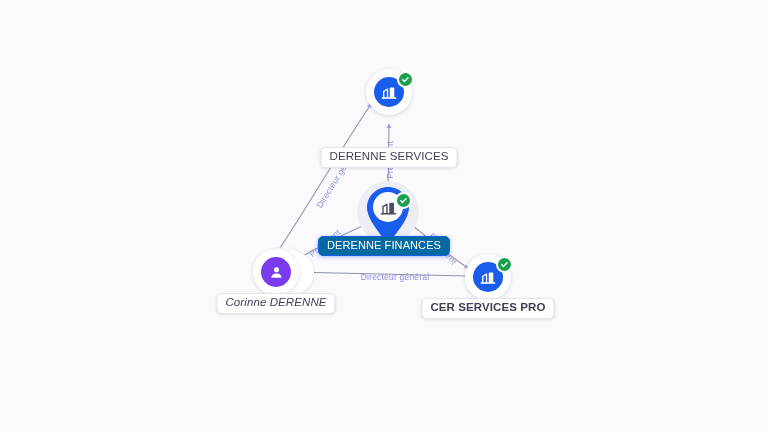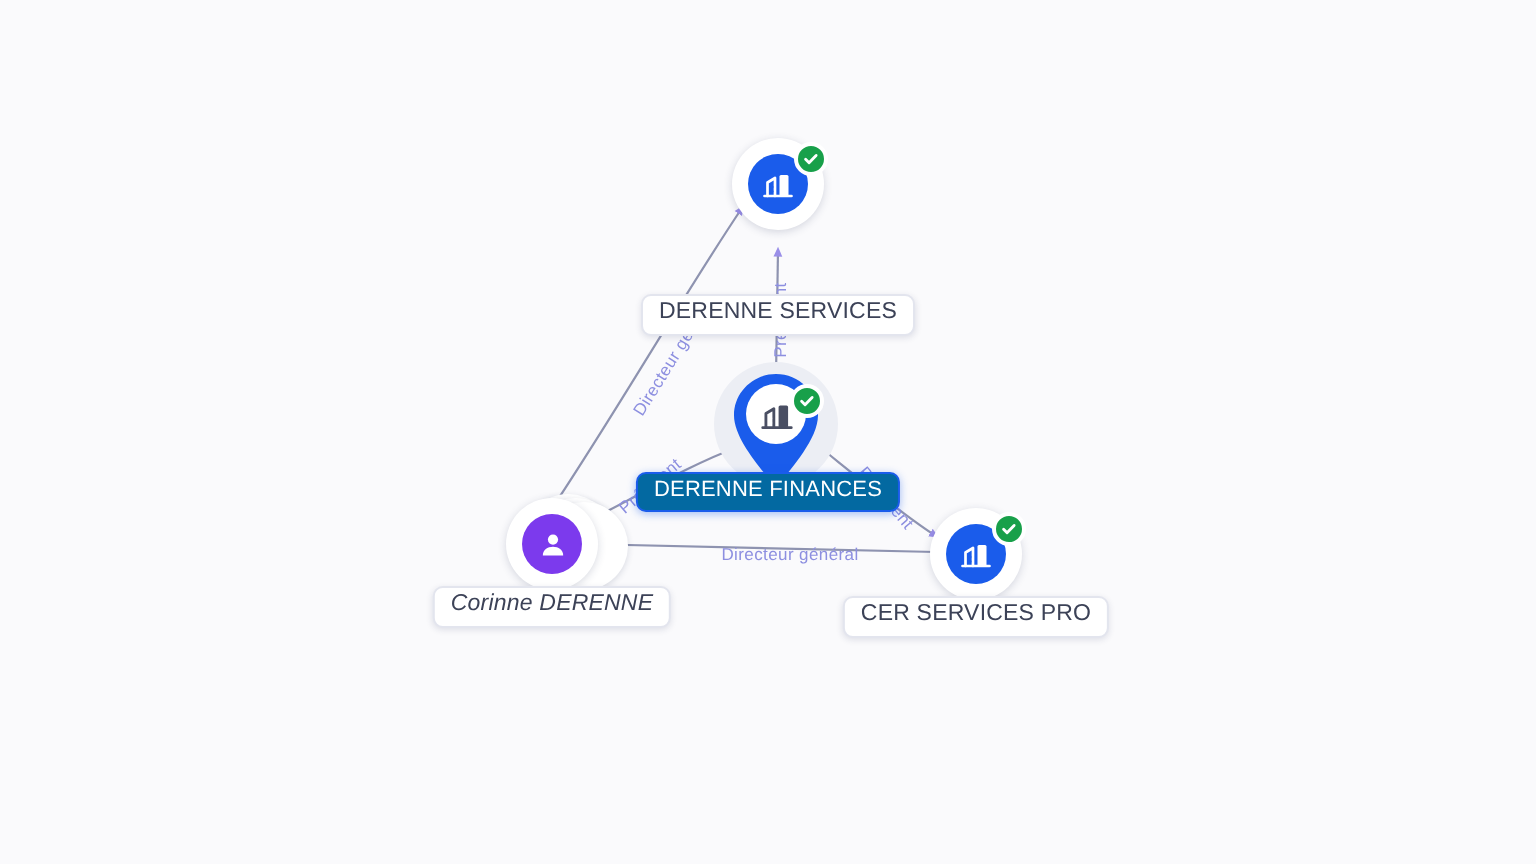--- a/index.html
+++ b/index.html
@@ -241,16 +241,16 @@
           <rect x="13" y="6" width="6" height="14" rx="1" fill="#ffffff"></rect>
           <path d="M7 14h1.4M7 17h1.4" stroke="#1a5ceb" stroke-width="1.2" stroke-linecap="round"></path>
         </svg>
       </div>
     </div>
     <div class="badge" style="left:8px; top:-21px;">
       <svg width="9" height="9" viewBox="0 0 12 12">
         <path d="M2.4 6.2 L4.7 8.5 L9.4 3.6" stroke="#ffffff" stroke-width="1.9" fill="none" stroke-linecap="round" stroke-linejoin="round"></path>
       </svg>
     </div>
-    <div class="label" style="left:0px; top:21px;">CER SERVICES PRO</div>
+    <div class="label" style="left:0px; top:21px;font-weight:bold;">CER SERVICES PRO</div>
   </div>
 
 </div>
 
 </body></html>

